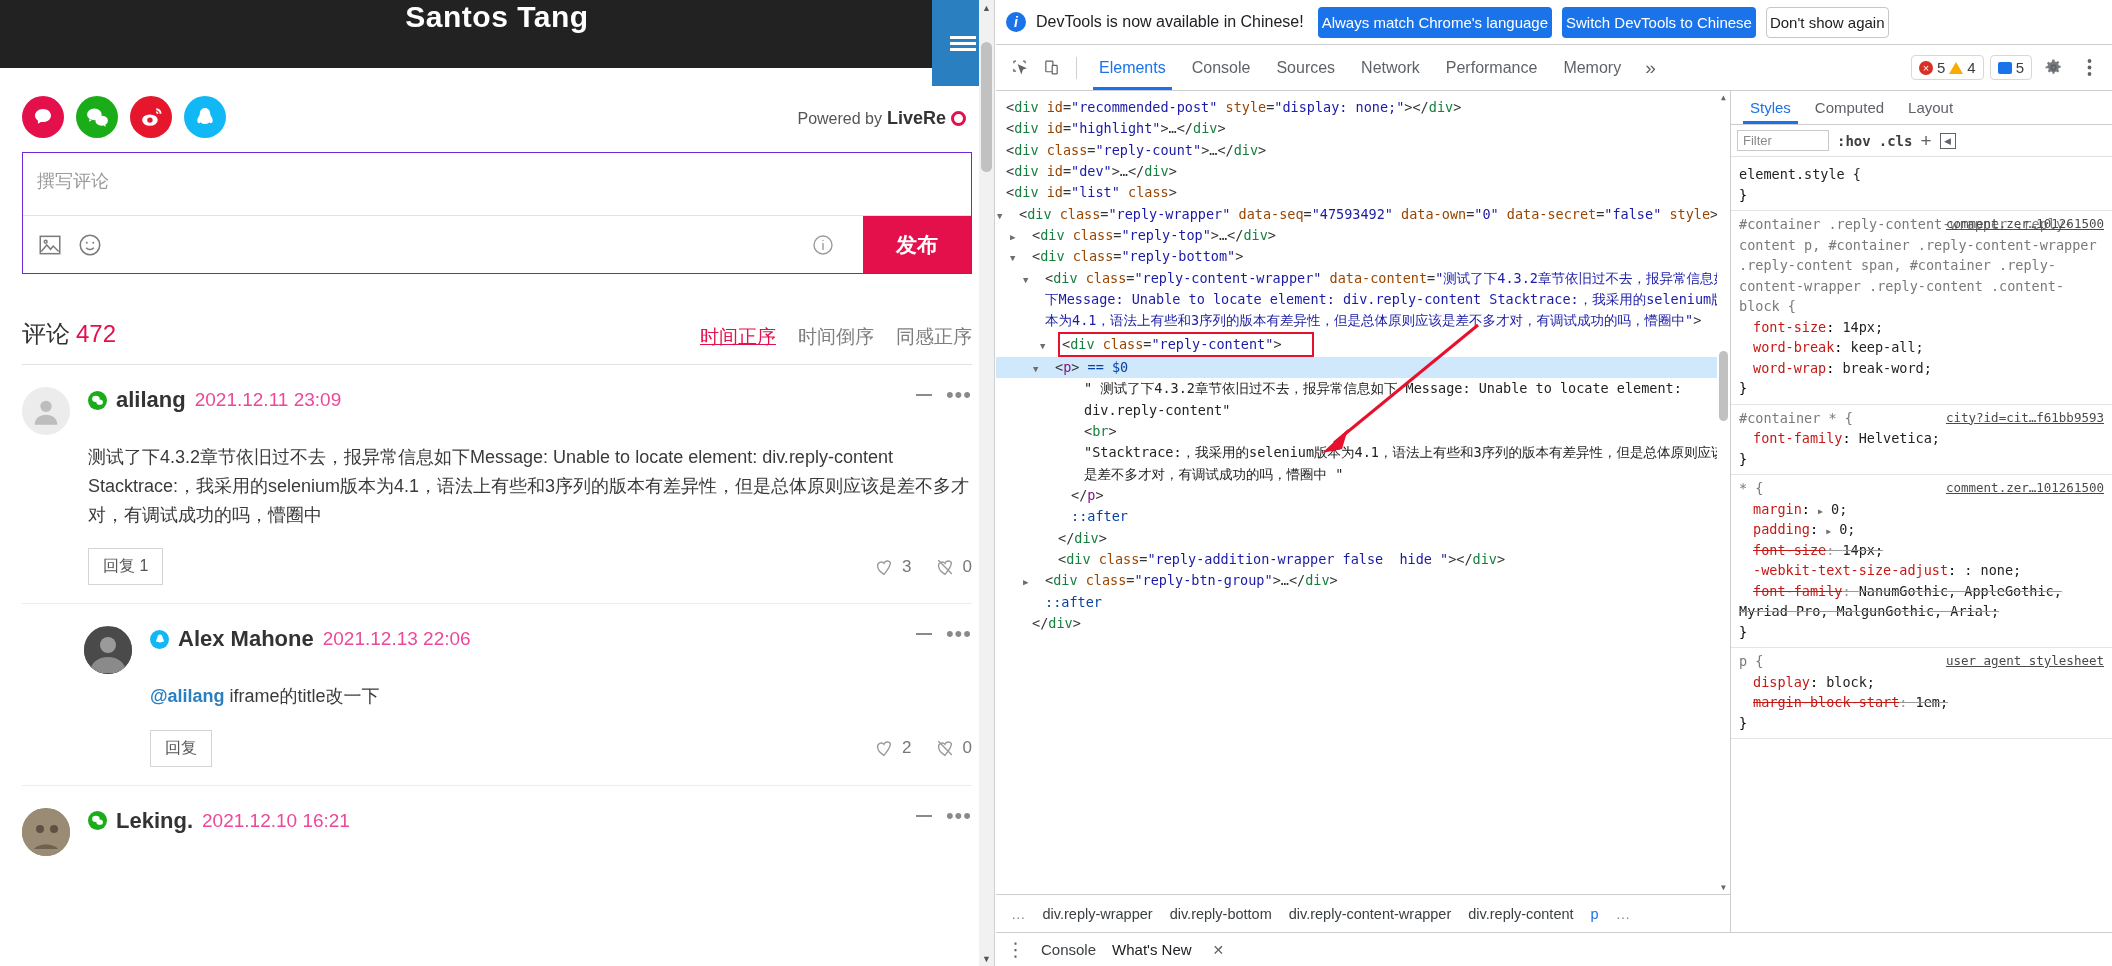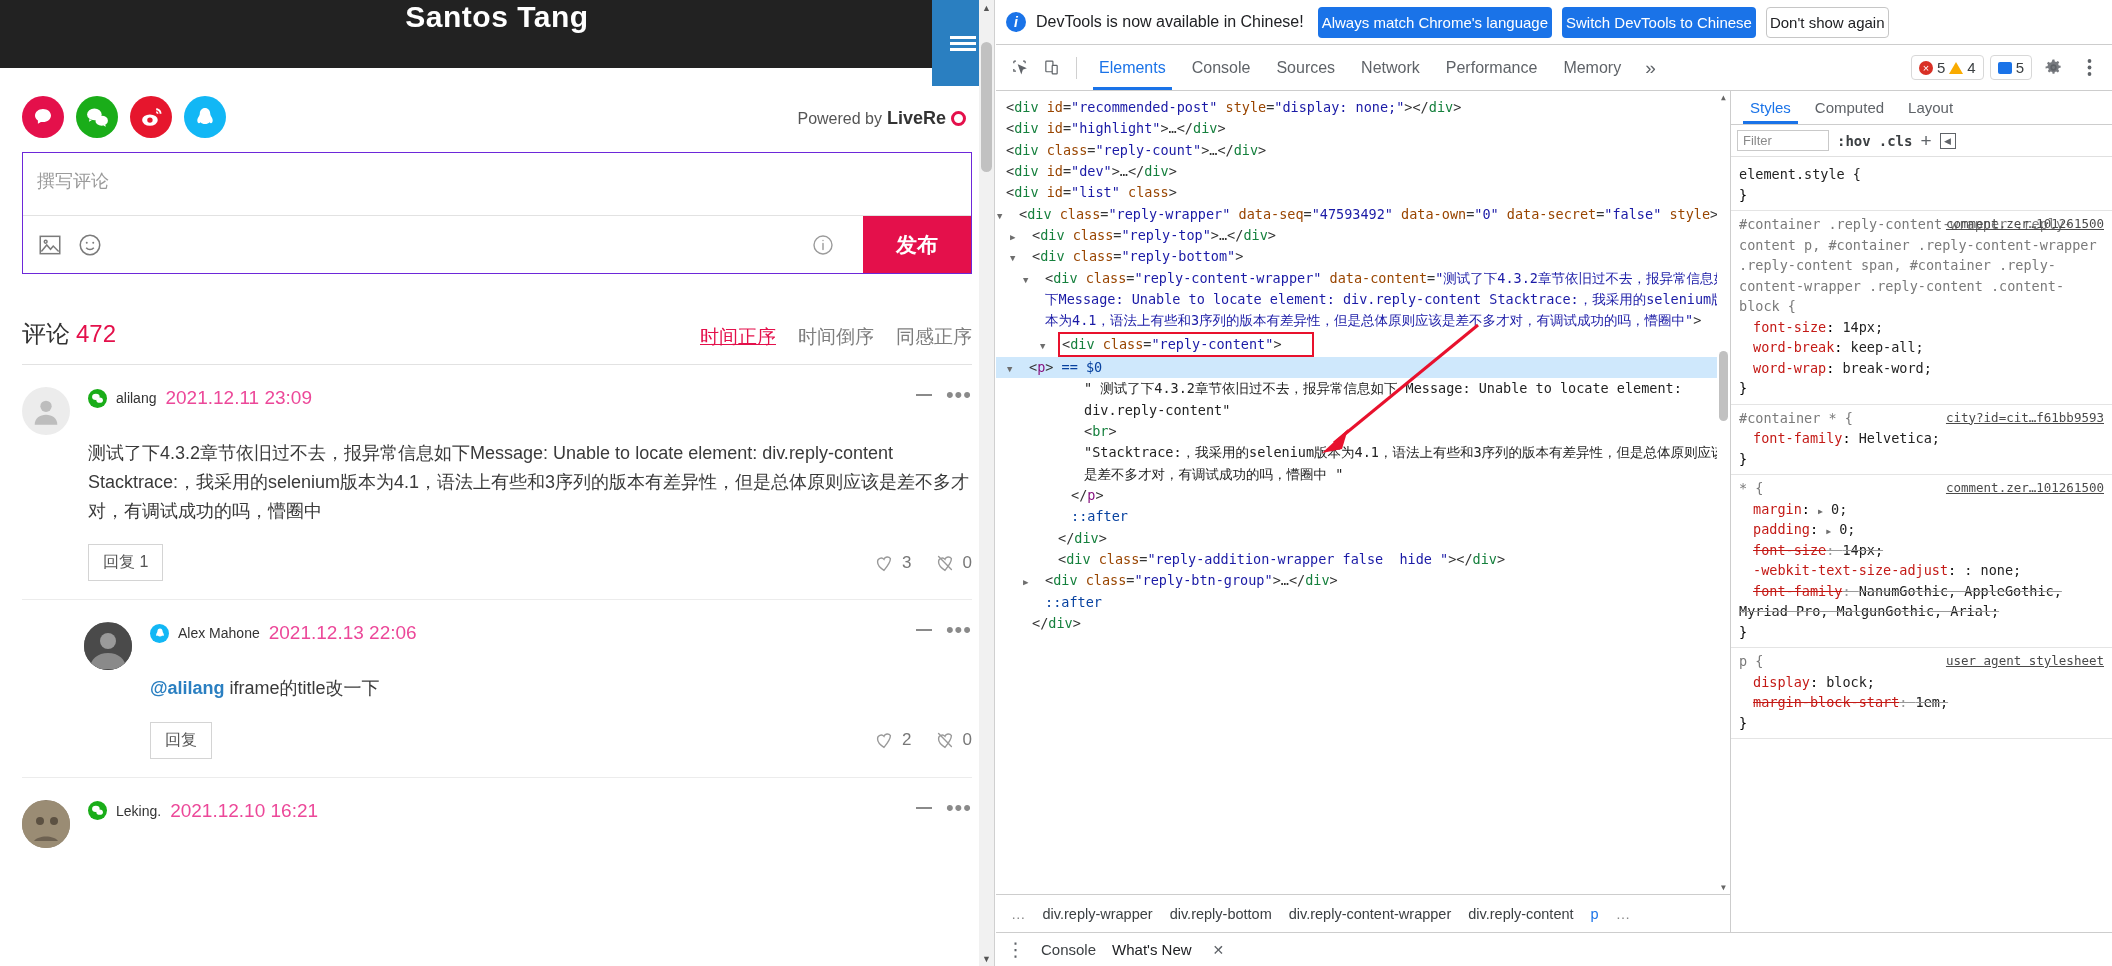--- a/index.html
+++ b/index.html
@@ -60,21 +60,21 @@
             margin-right:18px; position:relative; overflow:hidden; }
   .avatar svg { position:absolute; left:50%; top:52%; transform:translate(-50%,-50%); }
   .avatar.photo { background:#5b5b5b; }
   .avatar.photo2 { background:#8d7f6a; }
   .cmt-body { flex:1; min-width:0; padding-bottom:18px; position:relative; }
   .cmt-head { display:flex; align-items:center; gap:9px; }
   .badge { width:19px; height:19px; border-radius:50%; display:flex; align-items:center;
            justify-content:center; }
   .b-wechat { background:#1aad19; }
   .b-qq { background:#12b7f5; }
-  .cmt-name { font-size:14px; font-weight:normal; color:#333; }
+  .cmt-name { font-size:22px; font-weight:bold; color:#333; }
   .cmt-date { font-size:19px; color:#ec4899; }
   .cmt-actions { position:absolute; right:0; top:2px; display:flex; gap:14px;
                  align-items:center; color:#8a8a8a; }
   .cmt-actions .dash { width:16px; height:2px; background:#8a8a8a; display:block; }
   .cmt-actions .dots { font-size:22px; line-height:12px; cursor:pointer; letter-spacing:1px; }
   .cmt-text { margin-top:30px; font-size:18px; line-height:1.62; color:#3a3a3a;
               word-break:break-word; }
   .mention { color:#2a7fc1; font-weight:bold; }
   .cmt-foot { display:flex; align-items:center; margin-top:18px; }
   .reply-btn { border:1px solid #d4d4d4; background:#fff; font-size:16px; color:#555;
@@ -486,21 +486,21 @@
           <div class="dl" style="padding-left: 10px; text-indent: -11px;"><span class="tri"></span>&lt;<span class="tag">div</span> <span class="attr">id</span>=<span class="val">"recommended-post"</span> <span class="attr">style</span>=<span class="val">"display: none;"</span>&gt;&lt;/<span class="tag">div</span>&gt;</div>
           <div class="dl" style="padding-left: 10px; text-indent: -11px;"><span class="tri">▶</span>&lt;<span class="tag">div</span> <span class="attr">id</span>=<span class="val">"highlight"</span>&gt;…&lt;/<span class="tag">div</span>&gt;</div>
           <div class="dl" style="padding-left: 10px; text-indent: -11px;"><span class="tri">▶</span>&lt;<span class="tag">div</span> <span class="attr">class</span>=<span class="val">"reply-count"</span>&gt;…&lt;/<span class="tag">div</span>&gt;</div>
           <div class="dl" style="padding-left: 10px; text-indent: -11px;"><span class="tri">▶</span>&lt;<span class="tag">div</span> <span class="attr">id</span>=<span class="val">"dev"</span>&gt;…&lt;/<span class="tag">div</span>&gt;</div>
           <div class="dl" style="padding-left: 10px; text-indent: -11px;"><span class="tri">▼</span>&lt;<span class="tag">div</span> <span class="attr">id</span>=<span class="val">"list"</span> <span class="attr">class</span>&gt;</div>
           <div class="dl" style="padding-left: 23px; text-indent: -11px;"><span class="tri">▼</span>&lt;<span class="tag">div</span> <span class="attr">class</span>=<span class="val">"reply-wrapper"</span> <span class="attr">data-seq</span>=<span class="val">"47593492"</span> <span class="attr">data-own</span>=<span class="val">"0"</span> <span class="attr">data-secret</span>=<span class="val">"false"</span> <span class="attr">style</span>&gt;</div>
           <div class="dl" style="padding-left: 36px; text-indent: -11px;"><span class="tri">▶</span>&lt;<span class="tag">div</span> <span class="attr">class</span>=<span class="val">"reply-top"</span>&gt;…&lt;/<span class="tag">div</span>&gt;</div>
           <div class="dl" style="padding-left: 36px; text-indent: -11px;"><span class="tri">▼</span>&lt;<span class="tag">div</span> <span class="attr">class</span>=<span class="val">"reply-bottom"</span>&gt;</div>
           <div class="dl" style="padding-left: 49px; text-indent: -11px;"><span class="tri">▼</span>&lt;<span class="tag">div</span> <span class="attr">class</span>=<span class="val">"reply-content-wrapper"</span> <span class="attr">data-content</span>=<span class="val">"测试了下4.3.2章节依旧过不去，报异常信息如下Message: Unable to locate element: div.reply-content Stacktrace:，我采用的selenium版本为4.1，语法上有些和3序列的版本有差异性，但是总体原则应该是差不多才对，有调试成功的吗，懵圈中"</span>&gt;</div>
           <div><div class="dl" style="padding-left: 2px; text-indent: -11px; border: 2px solid rgb(232, 17, 45); display: inline-block; margin-left: 62px; padding-right: 30px;"><span class="tri">▼</span>&lt;<span class="tag">div</span> <span class="attr">class</span>=<span class="val">"reply-content"</span>&gt;</div></div>
-          <div class="dl sel" style="padding-left: 33px; text-indent: -11px;"><span class="tri">▼</span>&lt;<span class="pk">p</span>&gt; <span class="ps">== $0</span></div>
+          <div class="dl sel" style="padding-left: 59px; text-indent: -11px;"><span class="tri">▼</span>&lt;<span class="pk">p</span>&gt; <span class="ps">== $0</span></div>
           <div class="dl" style="padding-left: 88px; text-indent: -11px;"><span class="tri"></span><span class="txt">" 测试了下4.3.2章节依旧过不去，报异常信息如下 Message: Unable to locate element: div.reply-content"</span></div>
           <div class="dl" style="padding-left: 88px; text-indent: -11px;"><span class="tri"></span>&lt;<span class="tag">br</span>&gt;</div>
           <div class="dl" style="padding-left: 88px; text-indent: -11px;"><span class="tri"></span><span class="txt">"Stacktrace:，我采用的selenium版本为4.1，语法上有些和3序列的版本有差异性，但是总体原则应该是差不多才对，有调试成功的吗，懵圈中 "</span></div>
           <div class="dl" style="padding-left: 75px; text-indent: -11px;"><span class="tri"></span>&lt;/<span class="pk">p</span>&gt;</div>
           <div class="dl" style="padding-left: 75px; text-indent: -11px;"><span class="tri"></span><span class="after">::after</span></div>
           <div class="dl" style="padding-left: 62px; text-indent: -11px;"><span class="tri"></span>&lt;/<span class="tag">div</span>&gt;</div>
           <div class="dl" style="padding-left: 62px; text-indent: -11px;"><span class="tri"></span>&lt;<span class="tag">div</span> <span class="attr">class</span>=<span class="val">"reply-addition-wrapper false  hide "</span>&gt;&lt;/<span class="tag">div</span>&gt;</div>
           <div class="dl" style="padding-left: 49px; text-indent: -11px;"><span class="tri">▶</span>&lt;<span class="tag">div</span> <span class="attr">class</span>=<span class="val">"reply-btn-group"</span>&gt;…&lt;/<span class="tag">div</span>&gt;</div>
           <div class="dl" style="padding-left: 49px; text-indent: -11px;"><span class="tri"></span><span class="after">::after</span></div>
           <div class="dl" style="padding-left: 36px; text-indent: -11px;"><span class="tri"></span>&lt;/<span class="tag">div</span>&gt;</div>

